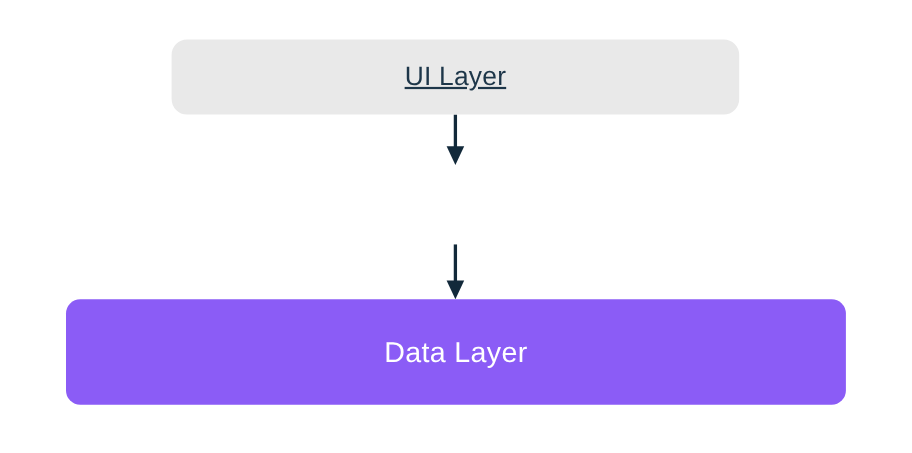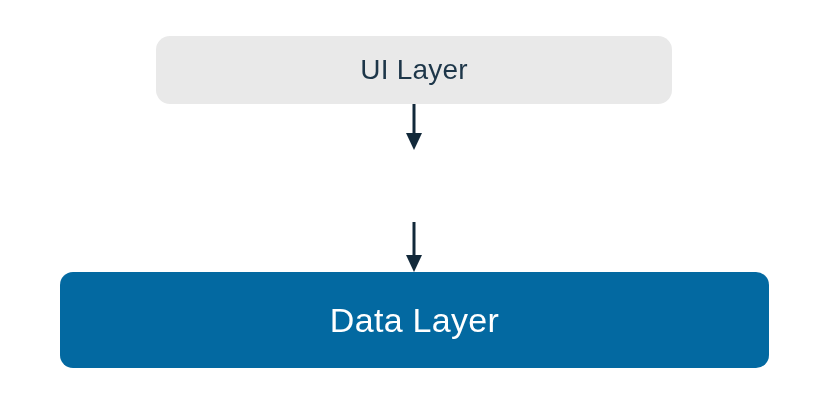--- a/index.html
+++ b/index.html
@@ -19,27 +19,28 @@
     position: absolute;
     display: flex;
     align-items: center;
     justify-content: center;
     border-radius: 14px;
     box-sizing: border-box;
   }
   .node.light {
     background: #e9e9e9;
     color: #1d3649;
-    font-size: 28px;
+    font-size: 24px;
     letter-spacing: 0.2px;
+    text-decoration: underline;
   }
   .node.dark {
-    background: #0369a1;
+    background: #8b5cf6;
     color: #ffffff;
-    font-size: 34px;
+    font-size: 26px;
     letter-spacing: 0.3px;
     text-align: right;
   }
   #ui-layer-box {
     left: 156px; top: 36px;
     width: 516px; height: 68px;
   }
   #domain-layer-box {
     left: 156px; top: 151px;
     width: 516px; height: 70px;

